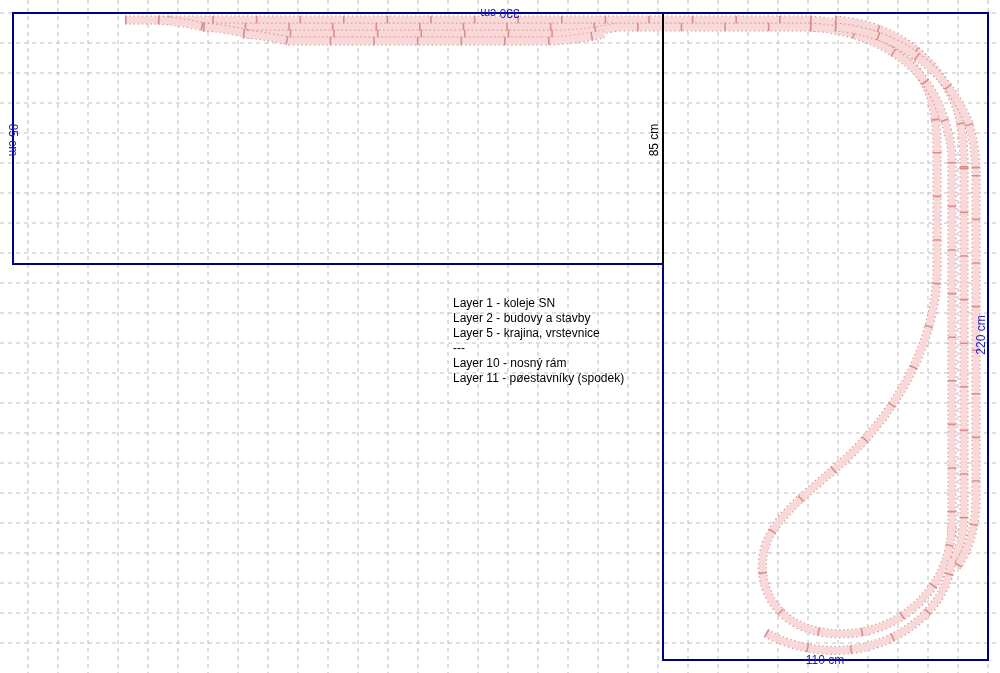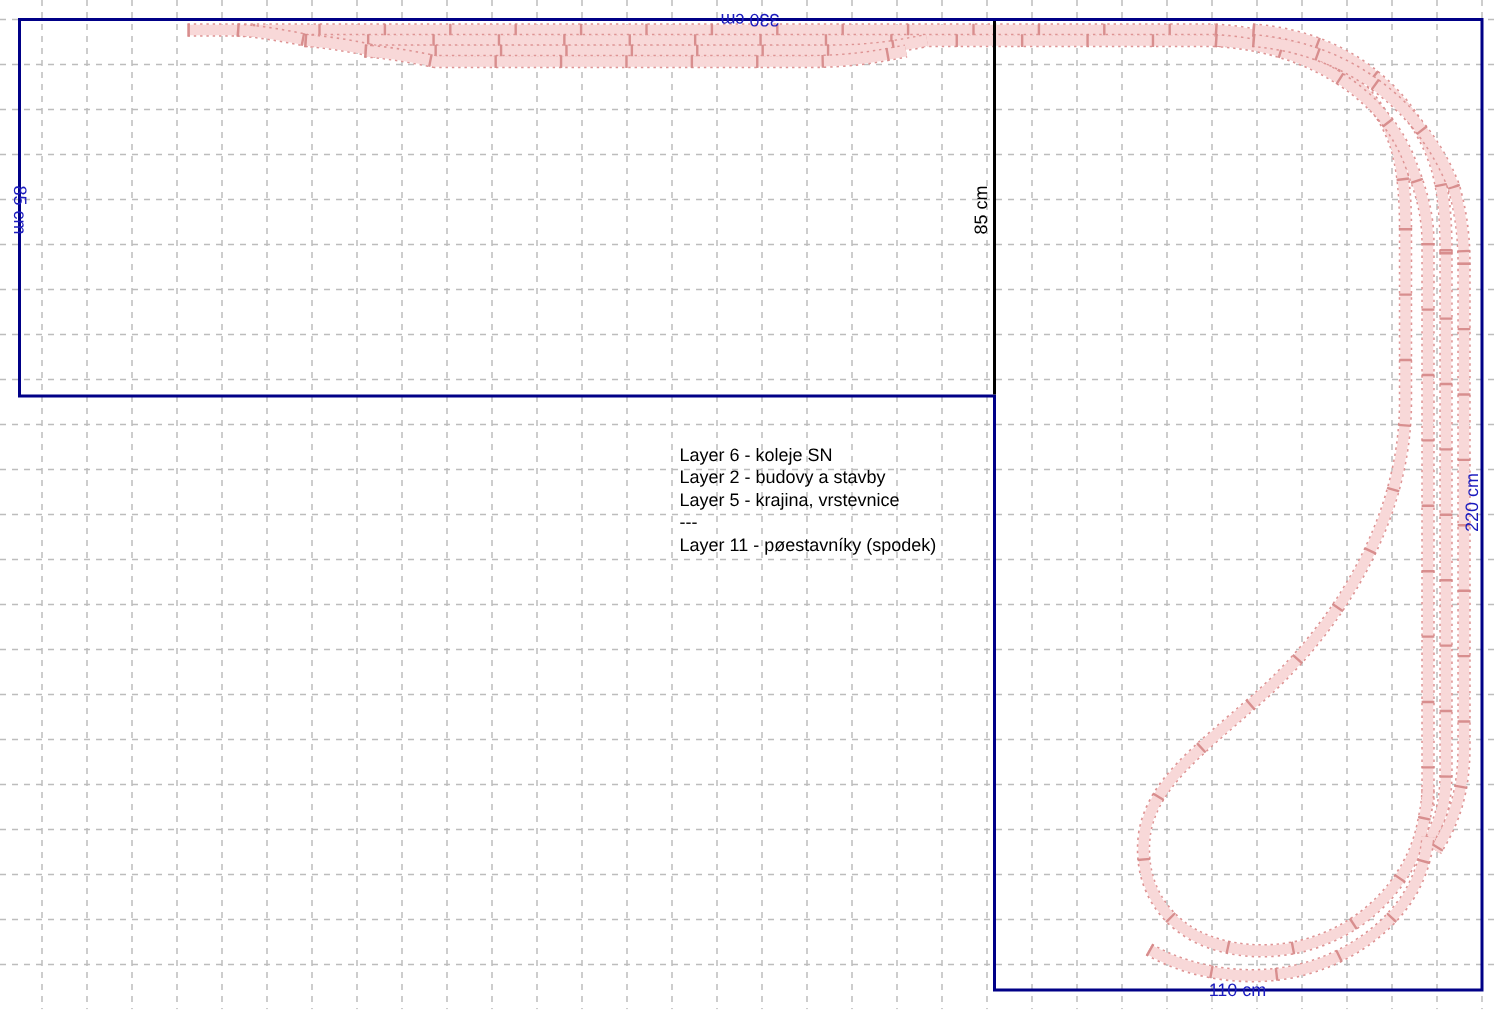--- a/index.html
+++ b/index.html
@@ -130,14 +130,14 @@
     <path id="outline-path" fill="none" stroke-width="2" stroke="#000087" d="M 13 13 L 988 13 L 988 660 L 663 660 L 663 264 L 13 264 Z"></path>
     <path id="divider-path" fill="none" stroke-width="2" stroke="#000000" d="M 663 14 L 663 263"></path>
     <g id="dimension-layer">
         <text transform="translate(500,13) rotate(180)" fill="#1b1bbe" text-anchor="middle" dominant-baseline="central" class="dim-label">330 cm</text>
         <text transform="translate(13,140) rotate(90)" fill="#1b1bbe" text-anchor="middle" dominant-baseline="central" class="dim-label">85 cm</text>
         <text transform="translate(654,140) rotate(-90)" fill="#000000" text-anchor="middle" dominant-baseline="central" class="dim-label">85 cm</text>
         <text transform="translate(981,335) rotate(-90)" fill="#1b1bbe" text-anchor="middle" dominant-baseline="central" class="dim-label">220 cm</text>
         <text transform="translate(825,660) rotate(0)" fill="#1b1bbe" text-anchor="middle" dominant-baseline="central" class="dim-label">110 cm</text>
       </g>
   </svg>
-  <div id="legend" class="legend" style="left: 453px; top: 296px;"><div>Layer 6 - koleje SN</div><div>Layer 2 - budovy a stavby</div><div>Layer 5 - krajina, vrstevnice</div><div>---</div><div>Layer 11 - pøestavníky (spodek)</div></div>
+  <div id="legend" class="legend" style="left: 453px; top: 296px;"><div>Layer 1 - koleje SN</div><div>Layer 2 - budovy a stavby</div><div>Layer 5 - krajina, vrstevnice</div><div>---</div><div>Layer 10 - nosný rám</div><div>Layer 11 - pøestavníky (spodek)</div></div>
 </div>
 
 </body></html>

